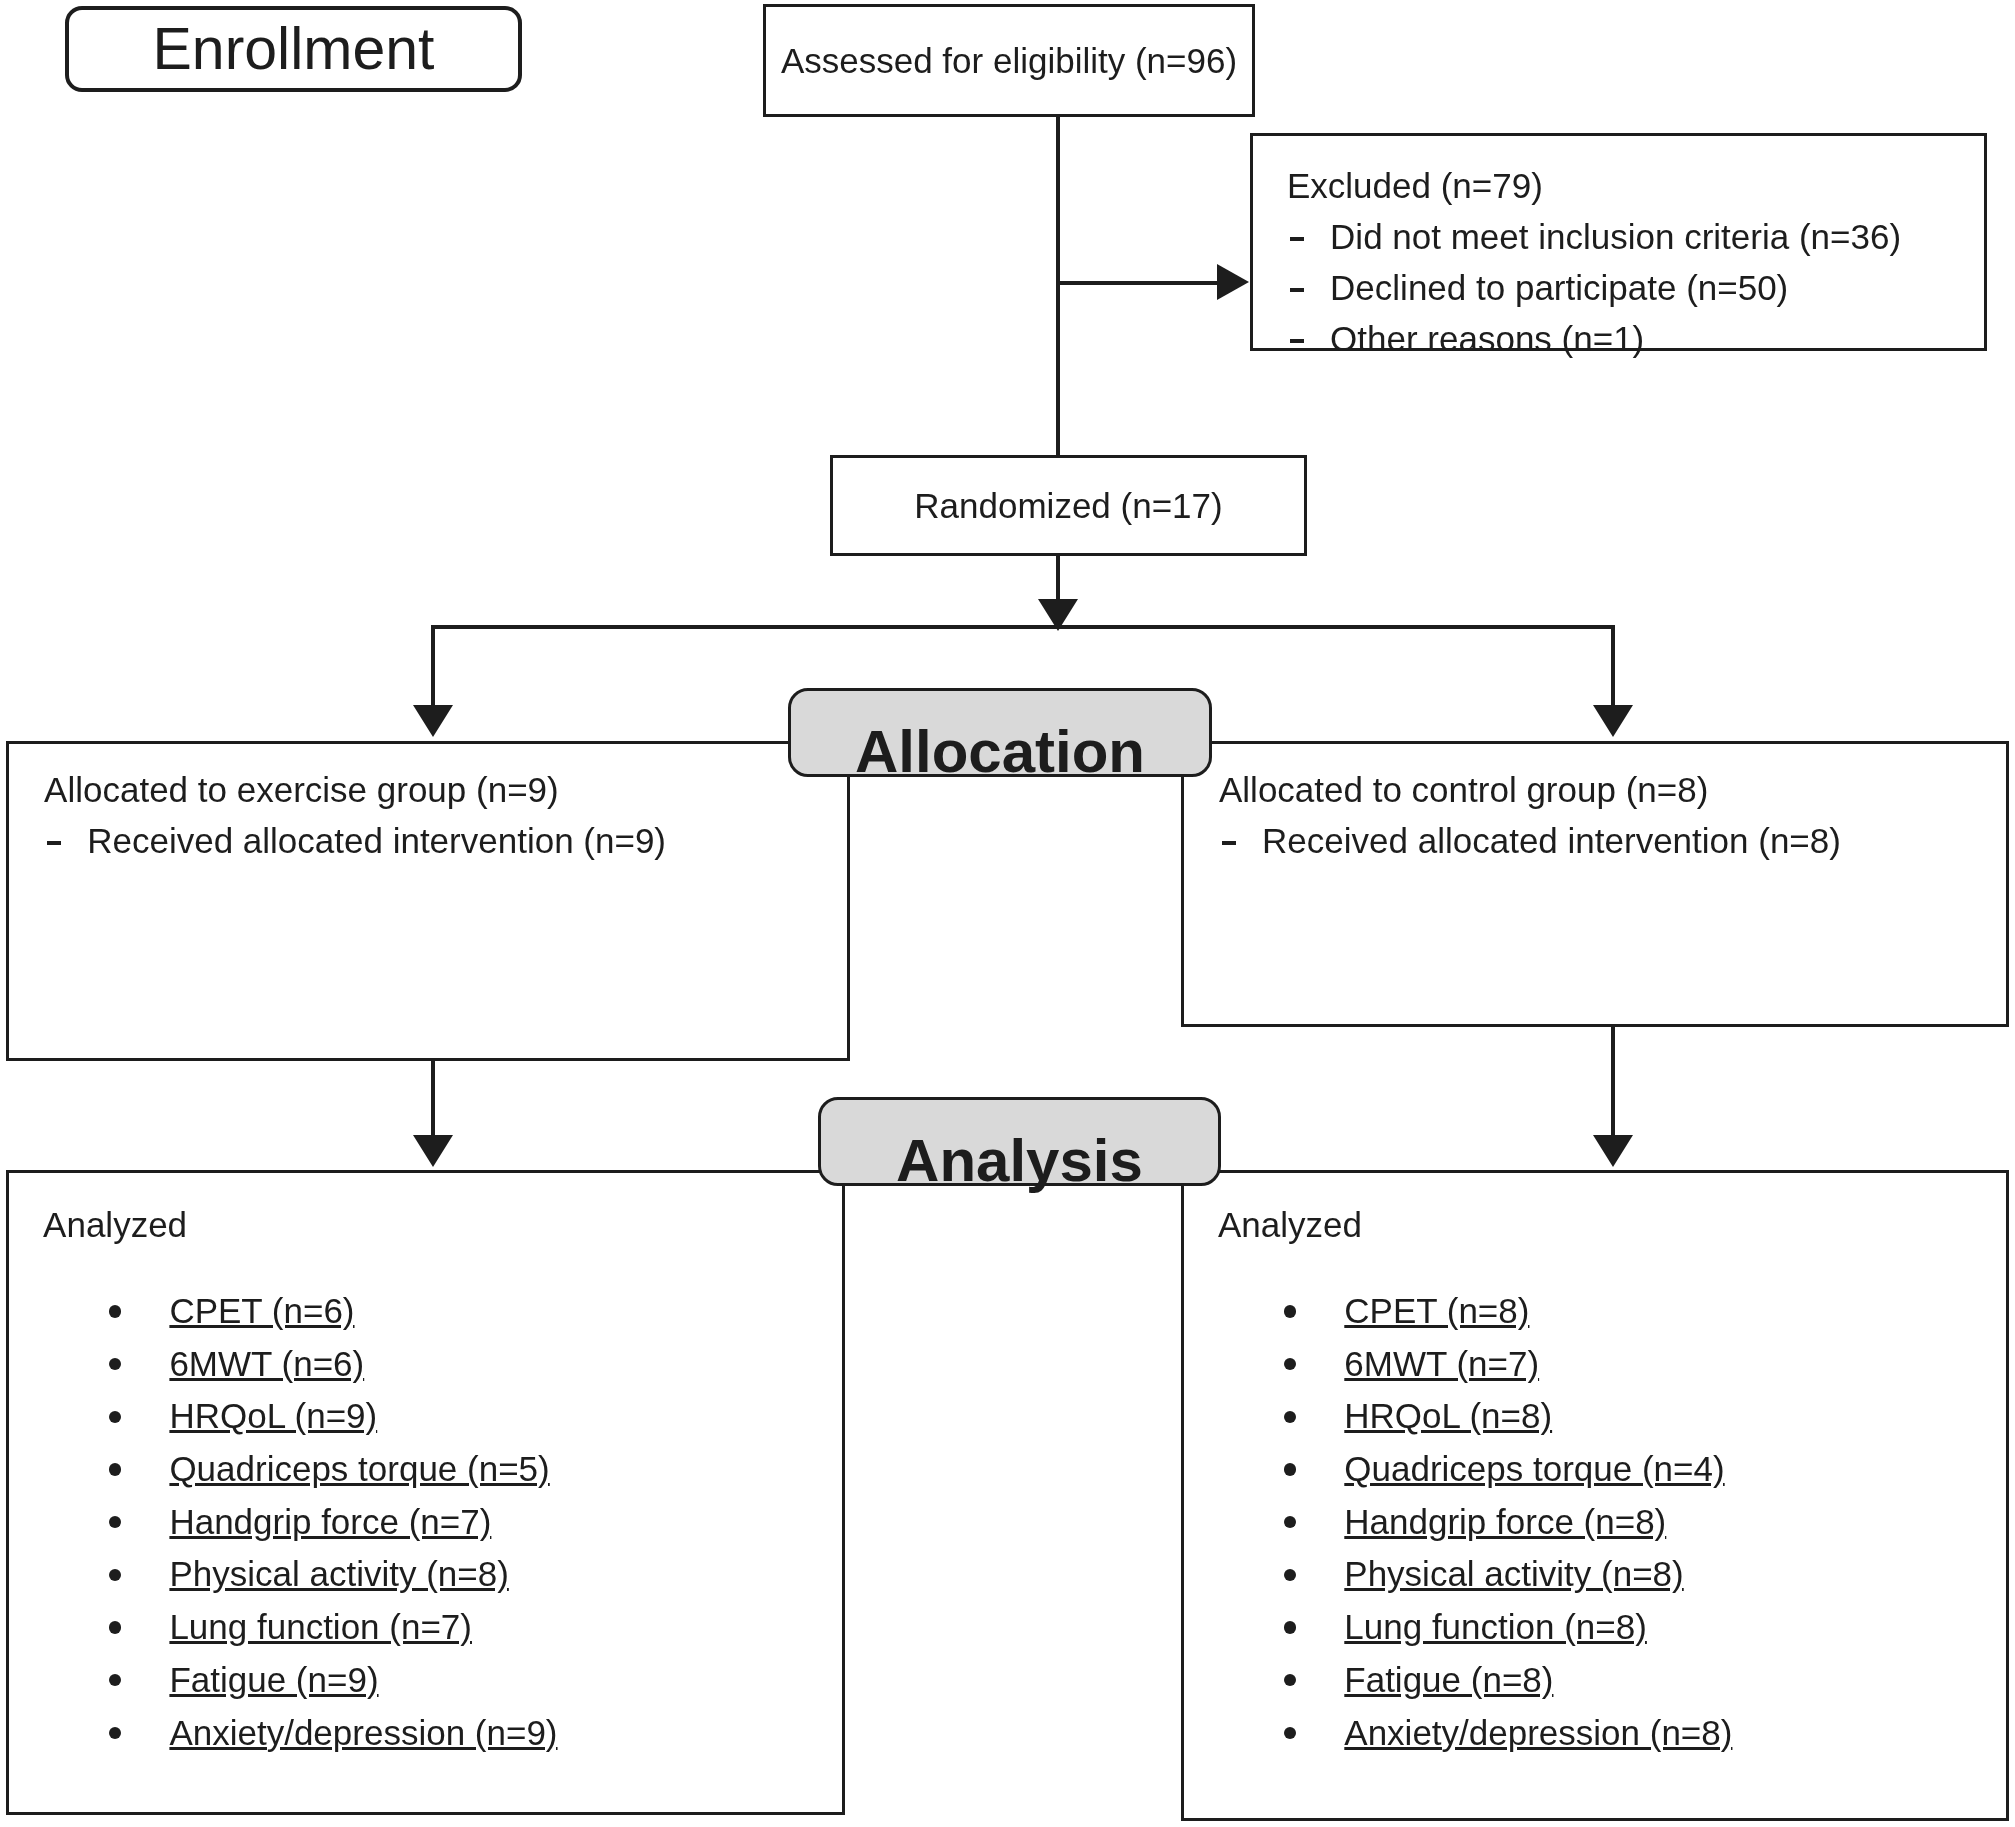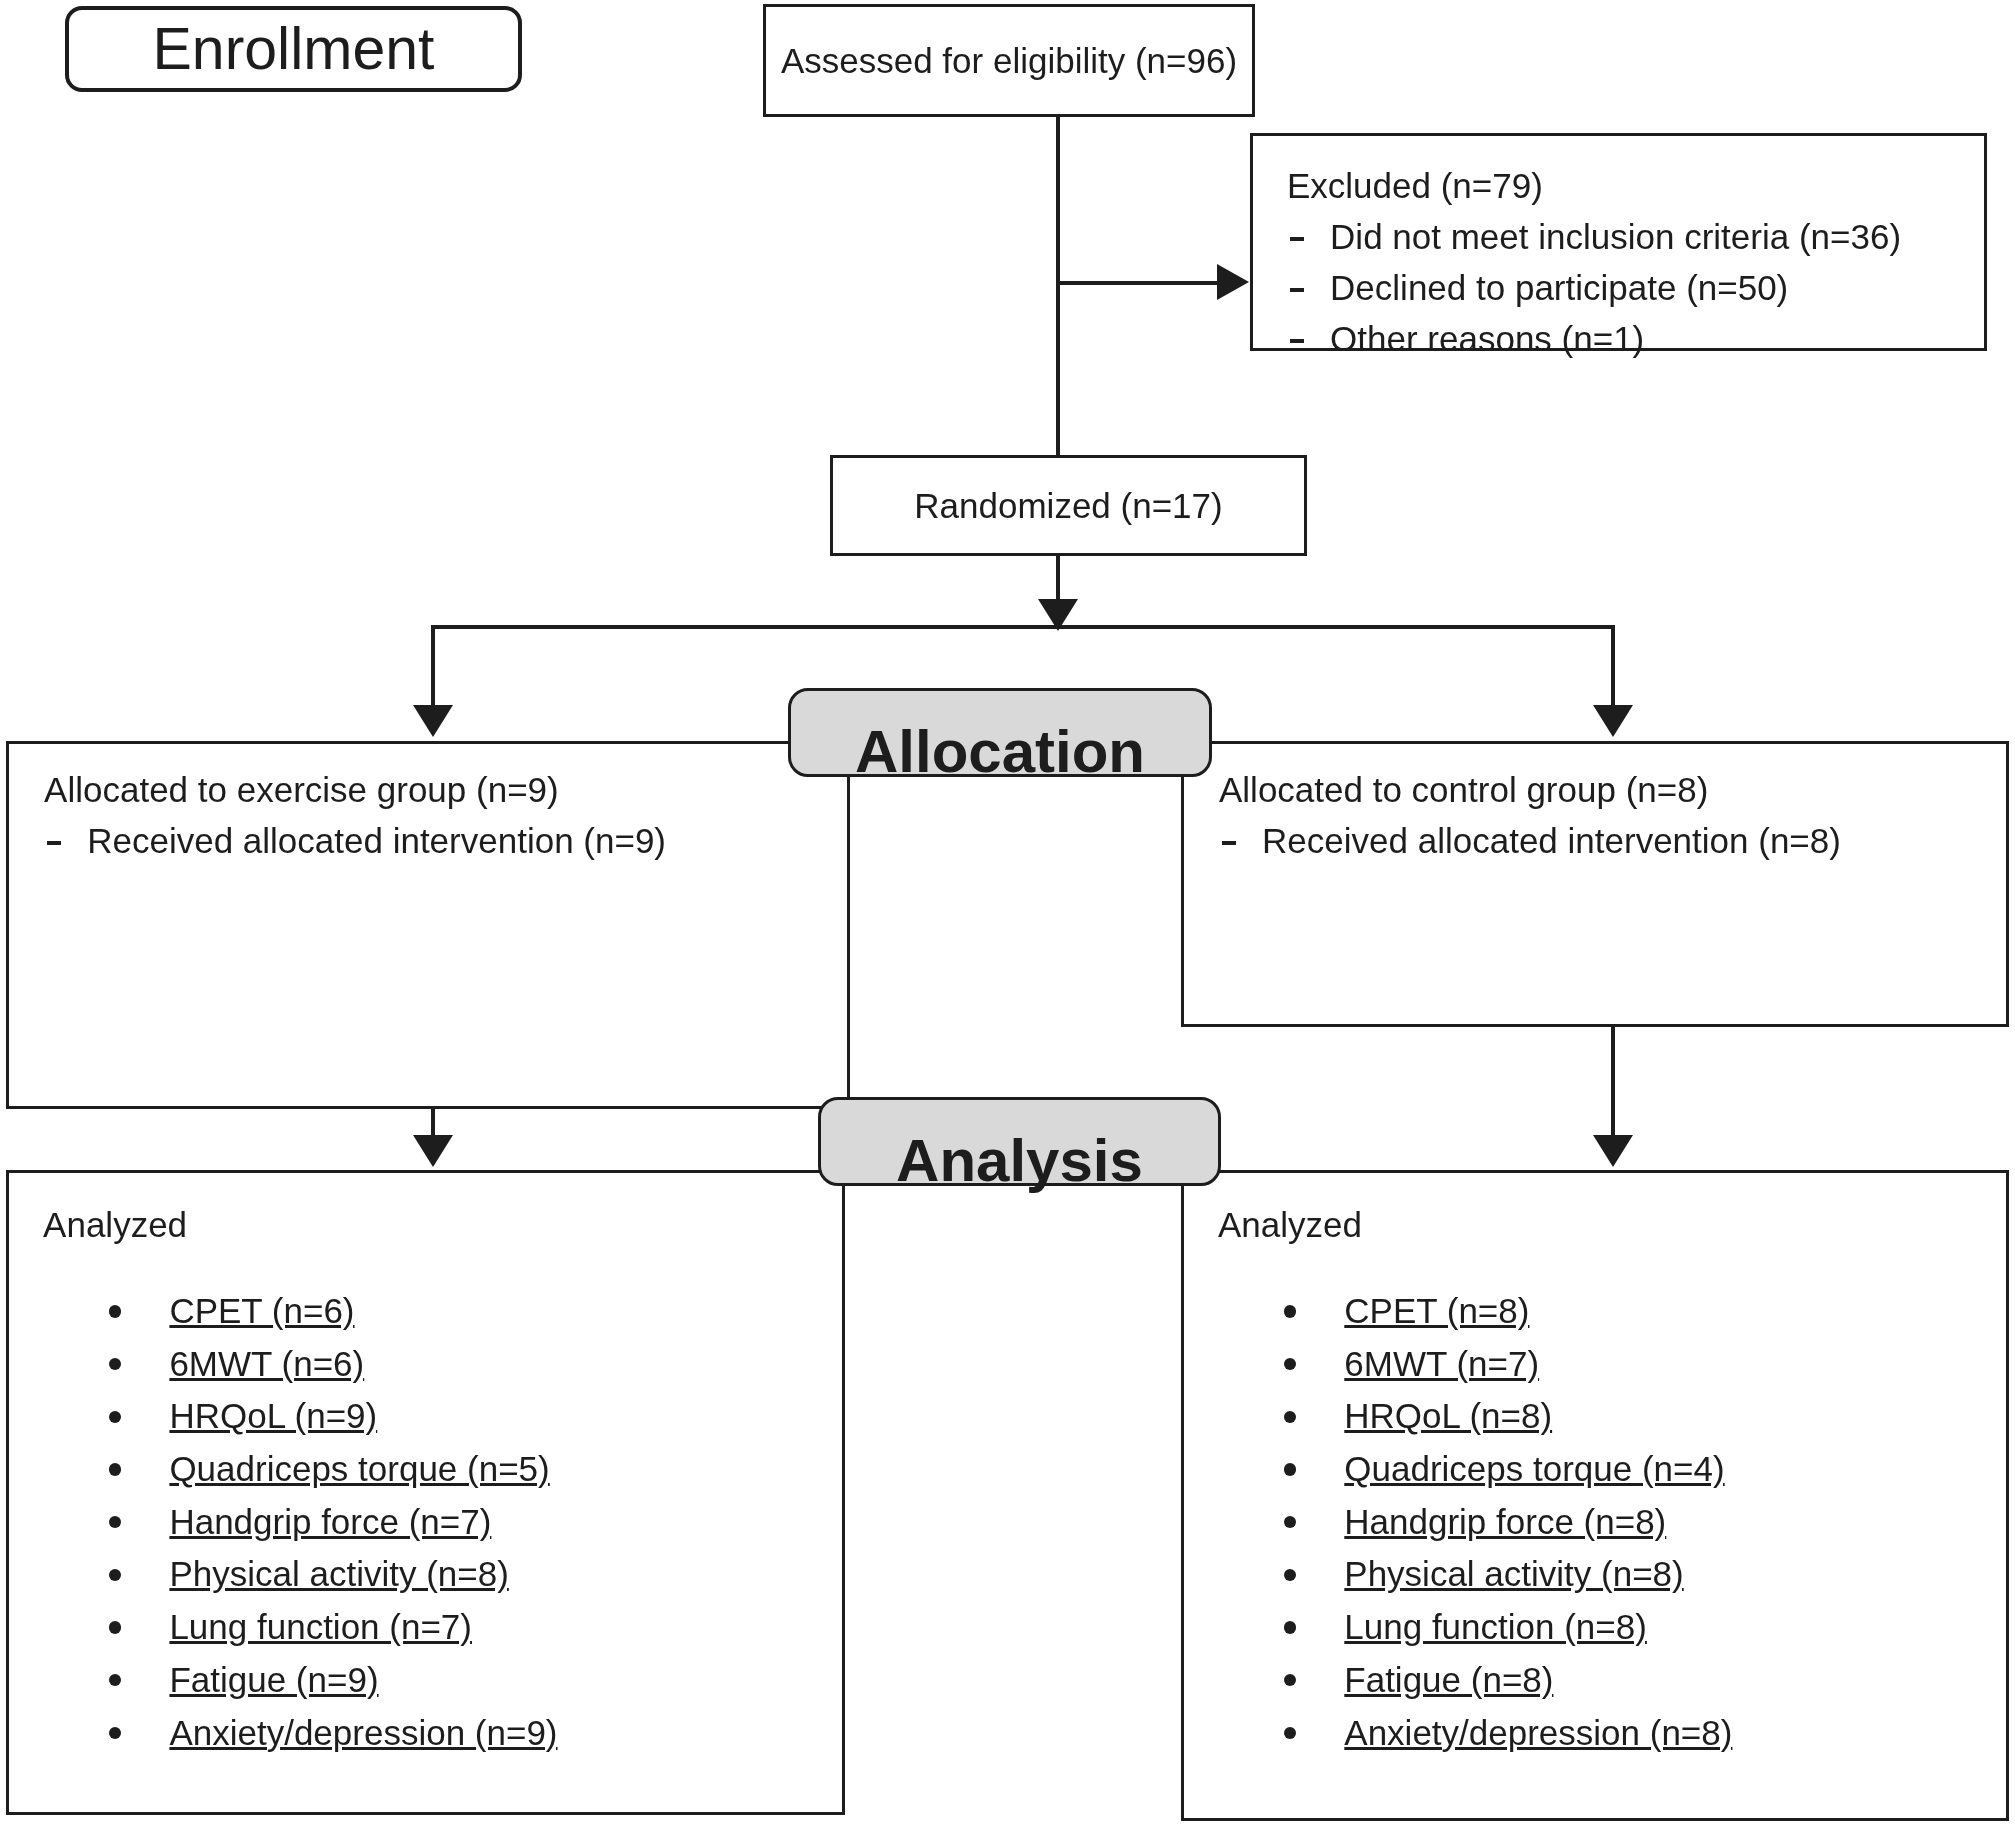--- a/index.html
+++ b/index.html
@@ -107,21 +107,21 @@
     <div class="dash-item">
       <span class="dash-mark"></span>
       <span>Other reasons (n=1)</span>
     </div>
   </div>
 
   <div class="box centered" style="left:830px;top:455px;width:477px;height:101px">
     <span>Randomized (n=17)</span>
   </div>
 
-  <div class="box" style="left:6.1px;top:741px;width:844px;height:368px;padding:28px 15.4px 0 35px">
+  <div class="box" style="left:6.1px;top:741px;width:844px;height:320px;padding:28px 15.4px 0 35px">
     <div class="box-title">Allocated to exercise group (n=9)</div>
     <div class="dash-item">
       <span class="dash-mark"></span>
       <span>Received allocated intervention (n=9)</span>
     </div>
   </div>
 
   <div class="box" style="left:1181px;top:741px;width:828px;height:286px;padding:28px 15.4px 0 35px">
     <div class="box-title">Allocated to control group (n=8)</div>
     <div class="dash-item">

